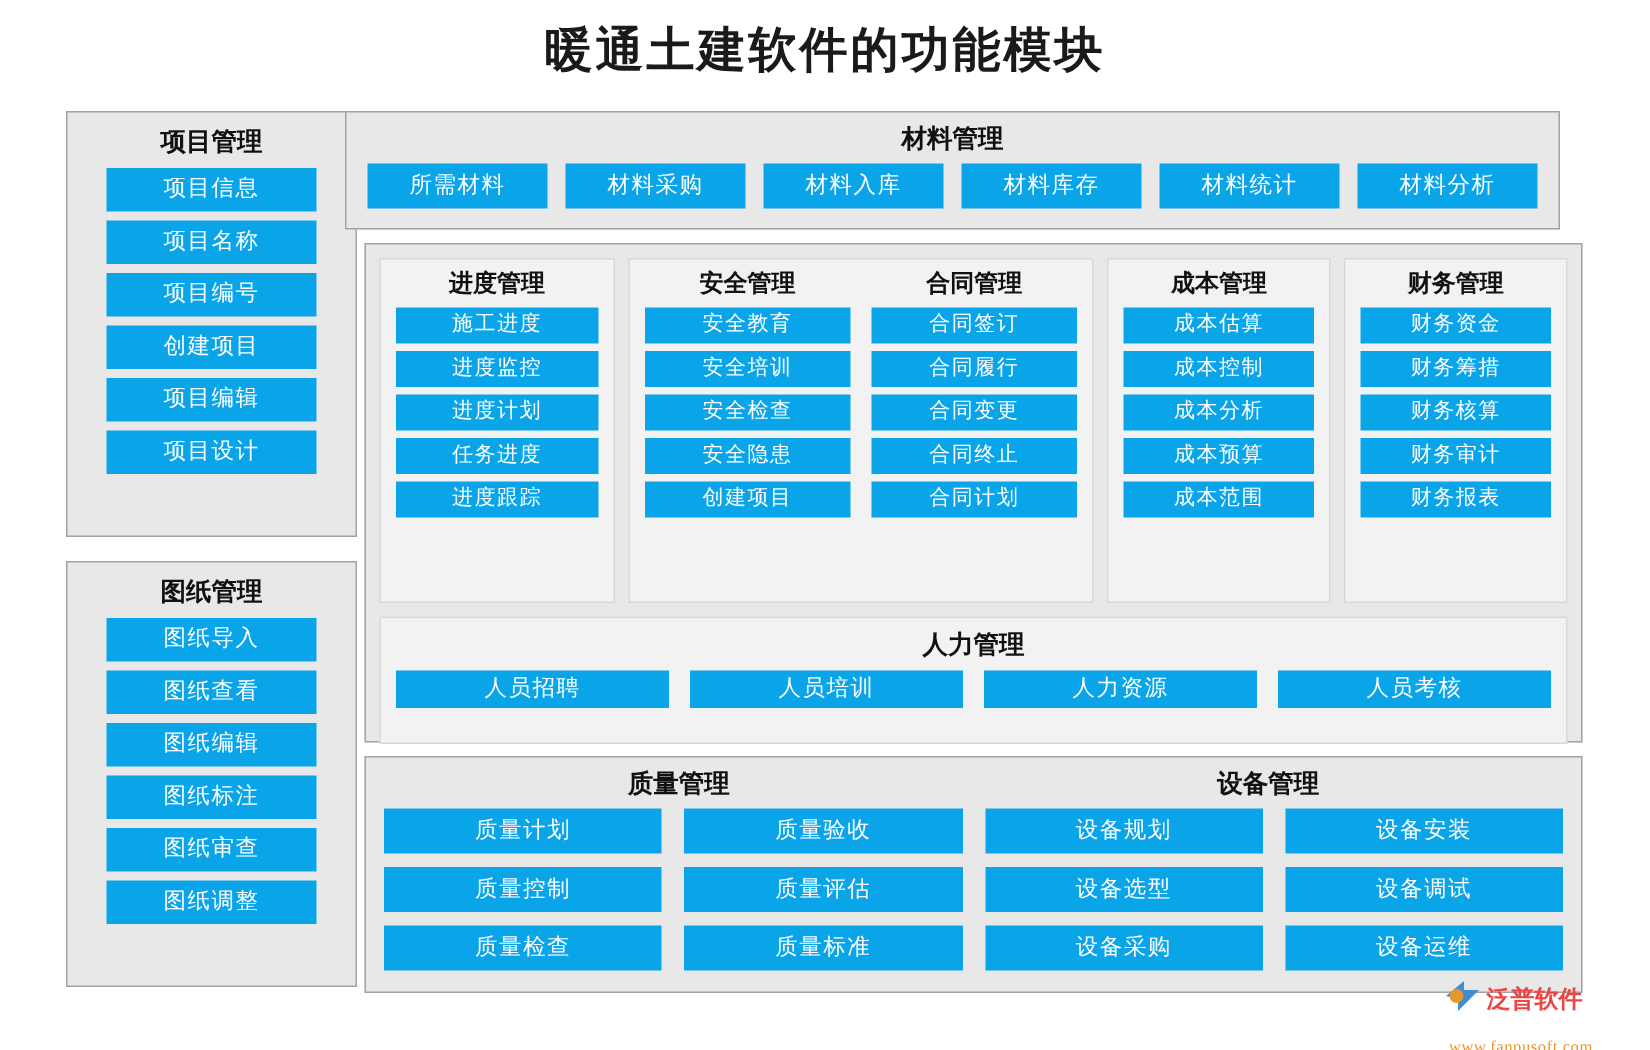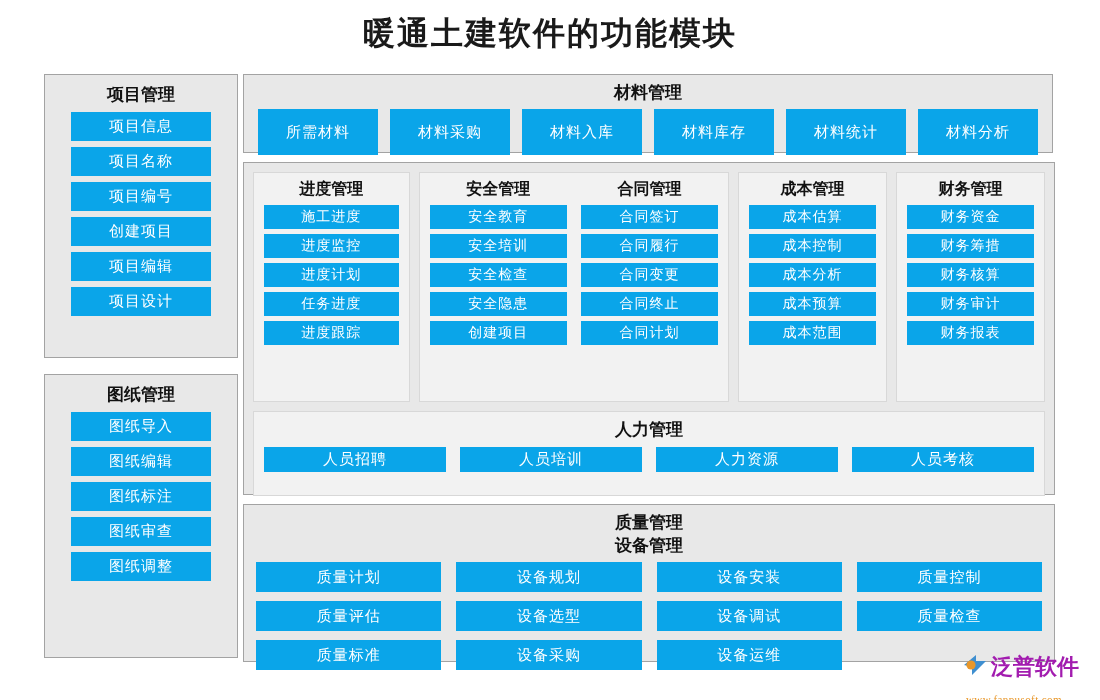--- a/index.html
+++ b/index.html
@@ -61,23 +61,23 @@
   }
 
   
   #project-panel { left: 44px; top: 74px; width: 194px; height: 284px; padding: 8px 26px 10px; }
   #drawing-panel { left: 44px; top: 374px; width: 194px; height: 284px; padding: 8px 26px 10px; }
   .left-list { display: flex; flex-direction: column; gap: 6px; margin-top: 6px; }
   .left-list .btn { height: 29px; }
   #project-panel .sec-title, #drawing-panel .sec-title { margin-bottom: 4px; }
 
   
-  #material-panel { left: 243px; top: 74px; width: 810px; height: 79px; padding: 6px 14px 10px; }
+  #material-panel { left: 230px; top: 74px; width: 810px; height: 79px; padding: 6px 14px 10px; }
   .material-row { display: flex; gap: 12px; margin-top: 5px; }
-  .material-row .btn { flex: 1; height: 46px; text-align: right; }
+  .material-row .btn { flex: 1; height: 30px; text-align: right; }
 
   
   #middle-panel { left: 243px; top: 162px; width: 812px; height: 333px; padding: 9px 9px 9px; }
   .mid-top { display: flex; gap: 9px; height: 230px; }
   .mid-box { padding: 6px 10px 8px; }
   .mid-box .sec-title { margin-bottom: 5px; }
   .col-list { display: flex; flex-direction: column; gap: 5px; }
   .col-list .btn { height: 24px; font-size: 14px; }
 
   #progress-box { width: 162px; }
@@ -86,31 +86,31 @@
   #finance-box { width: 154px; }
   .two-col { display: flex; gap: 14px; }
   .two-col > div { flex: 1; }
 
   #hr-box { margin-top: 9px; height: 85px; padding: 6px 10px 8px; }
   .hr-row { display: flex; gap: 14px; margin-top: 6px; }
   .hr-row .btn { flex: 1; height: 25px; }
 
   
   #bottom-panel { left: 243px; top: 504px; width: 812px; height: 158px; padding: 6px 12px 10px; }
-  .bottom-heads { display: flex; flex-direction: column; }
+  .bottom-heads { display: flex; }
   .bottom-heads > div { flex: 1; }
   .bottom-grid { display: grid; grid-template-columns: repeat(4, 1fr); gap: 9px 15px; margin-top: 5px; }
   .bottom-grid .btn { height: 30px; }
 
   
   #logo { position: absolute; left: 962px; top: 652px; width: 132px; height: 44px; }
   .logo-row { display: flex; align-items: center; gap: 3px; }
   .logo-text {
     font-family: Liberation Mono, monospace;
-    font-size: 22px; font-weight: 700; color: #a21caf; letter-spacing: 0px;
+    font-size: 16px; font-weight: 700; color: #ef4444; letter-spacing: 0px;
   }
   .logo-url {
     font-family: "Liberation Serif", "DejaVu Serif", serif;
     font-size: 11px; color: #e8972a; letter-spacing: .4px; margin-top: 11px; margin-left: 4px;
   }
 </style>
 </head>
 <body>
 
 <div class="page">
@@ -126,20 +126,21 @@
       <div class="btn">创建项目</div>
       <div class="btn">项目编辑</div>
       <div class="btn">项目设计</div>
     </div>
   </div>
 
   <div class="panel" id="drawing-panel">
     <div class="sec-title lg">图纸管理</div>
     <div class="left-list">
       <div class="btn">图纸导入</div>
+      <div class="btn">图纸查看</div>
       <div class="btn">图纸编辑</div>
       <div class="btn">图纸标注</div>
       <div class="btn">图纸审查</div>
       <div class="btn">图纸调整</div>
     </div>
   </div>
 
   <div class="panel" id="material-panel">
     <div class="sec-title lg">材料管理</div>
     <div class="material-row">
@@ -228,20 +229,21 @@
 
   </div>
 
   <div class="panel" id="bottom-panel">
     <div class="bottom-heads">
       <div class="sec-title lg">质量管理</div>
       <div class="sec-title lg">设备管理</div>
     </div>
     <div class="bottom-grid">
       <div class="btn">质量计划</div>
+      <div class="btn">质量验收</div>
       <div class="btn">设备规划</div>
       <div class="btn">设备安装</div>
       <div class="btn">质量控制</div>
       <div class="btn">质量评估</div>
       <div class="btn">设备选型</div>
       <div class="btn">设备调试</div>
       <div class="btn">质量检查</div>
       <div class="btn">质量标准</div>
       <div class="btn">设备采购</div>
       <div class="btn">设备运维</div>

